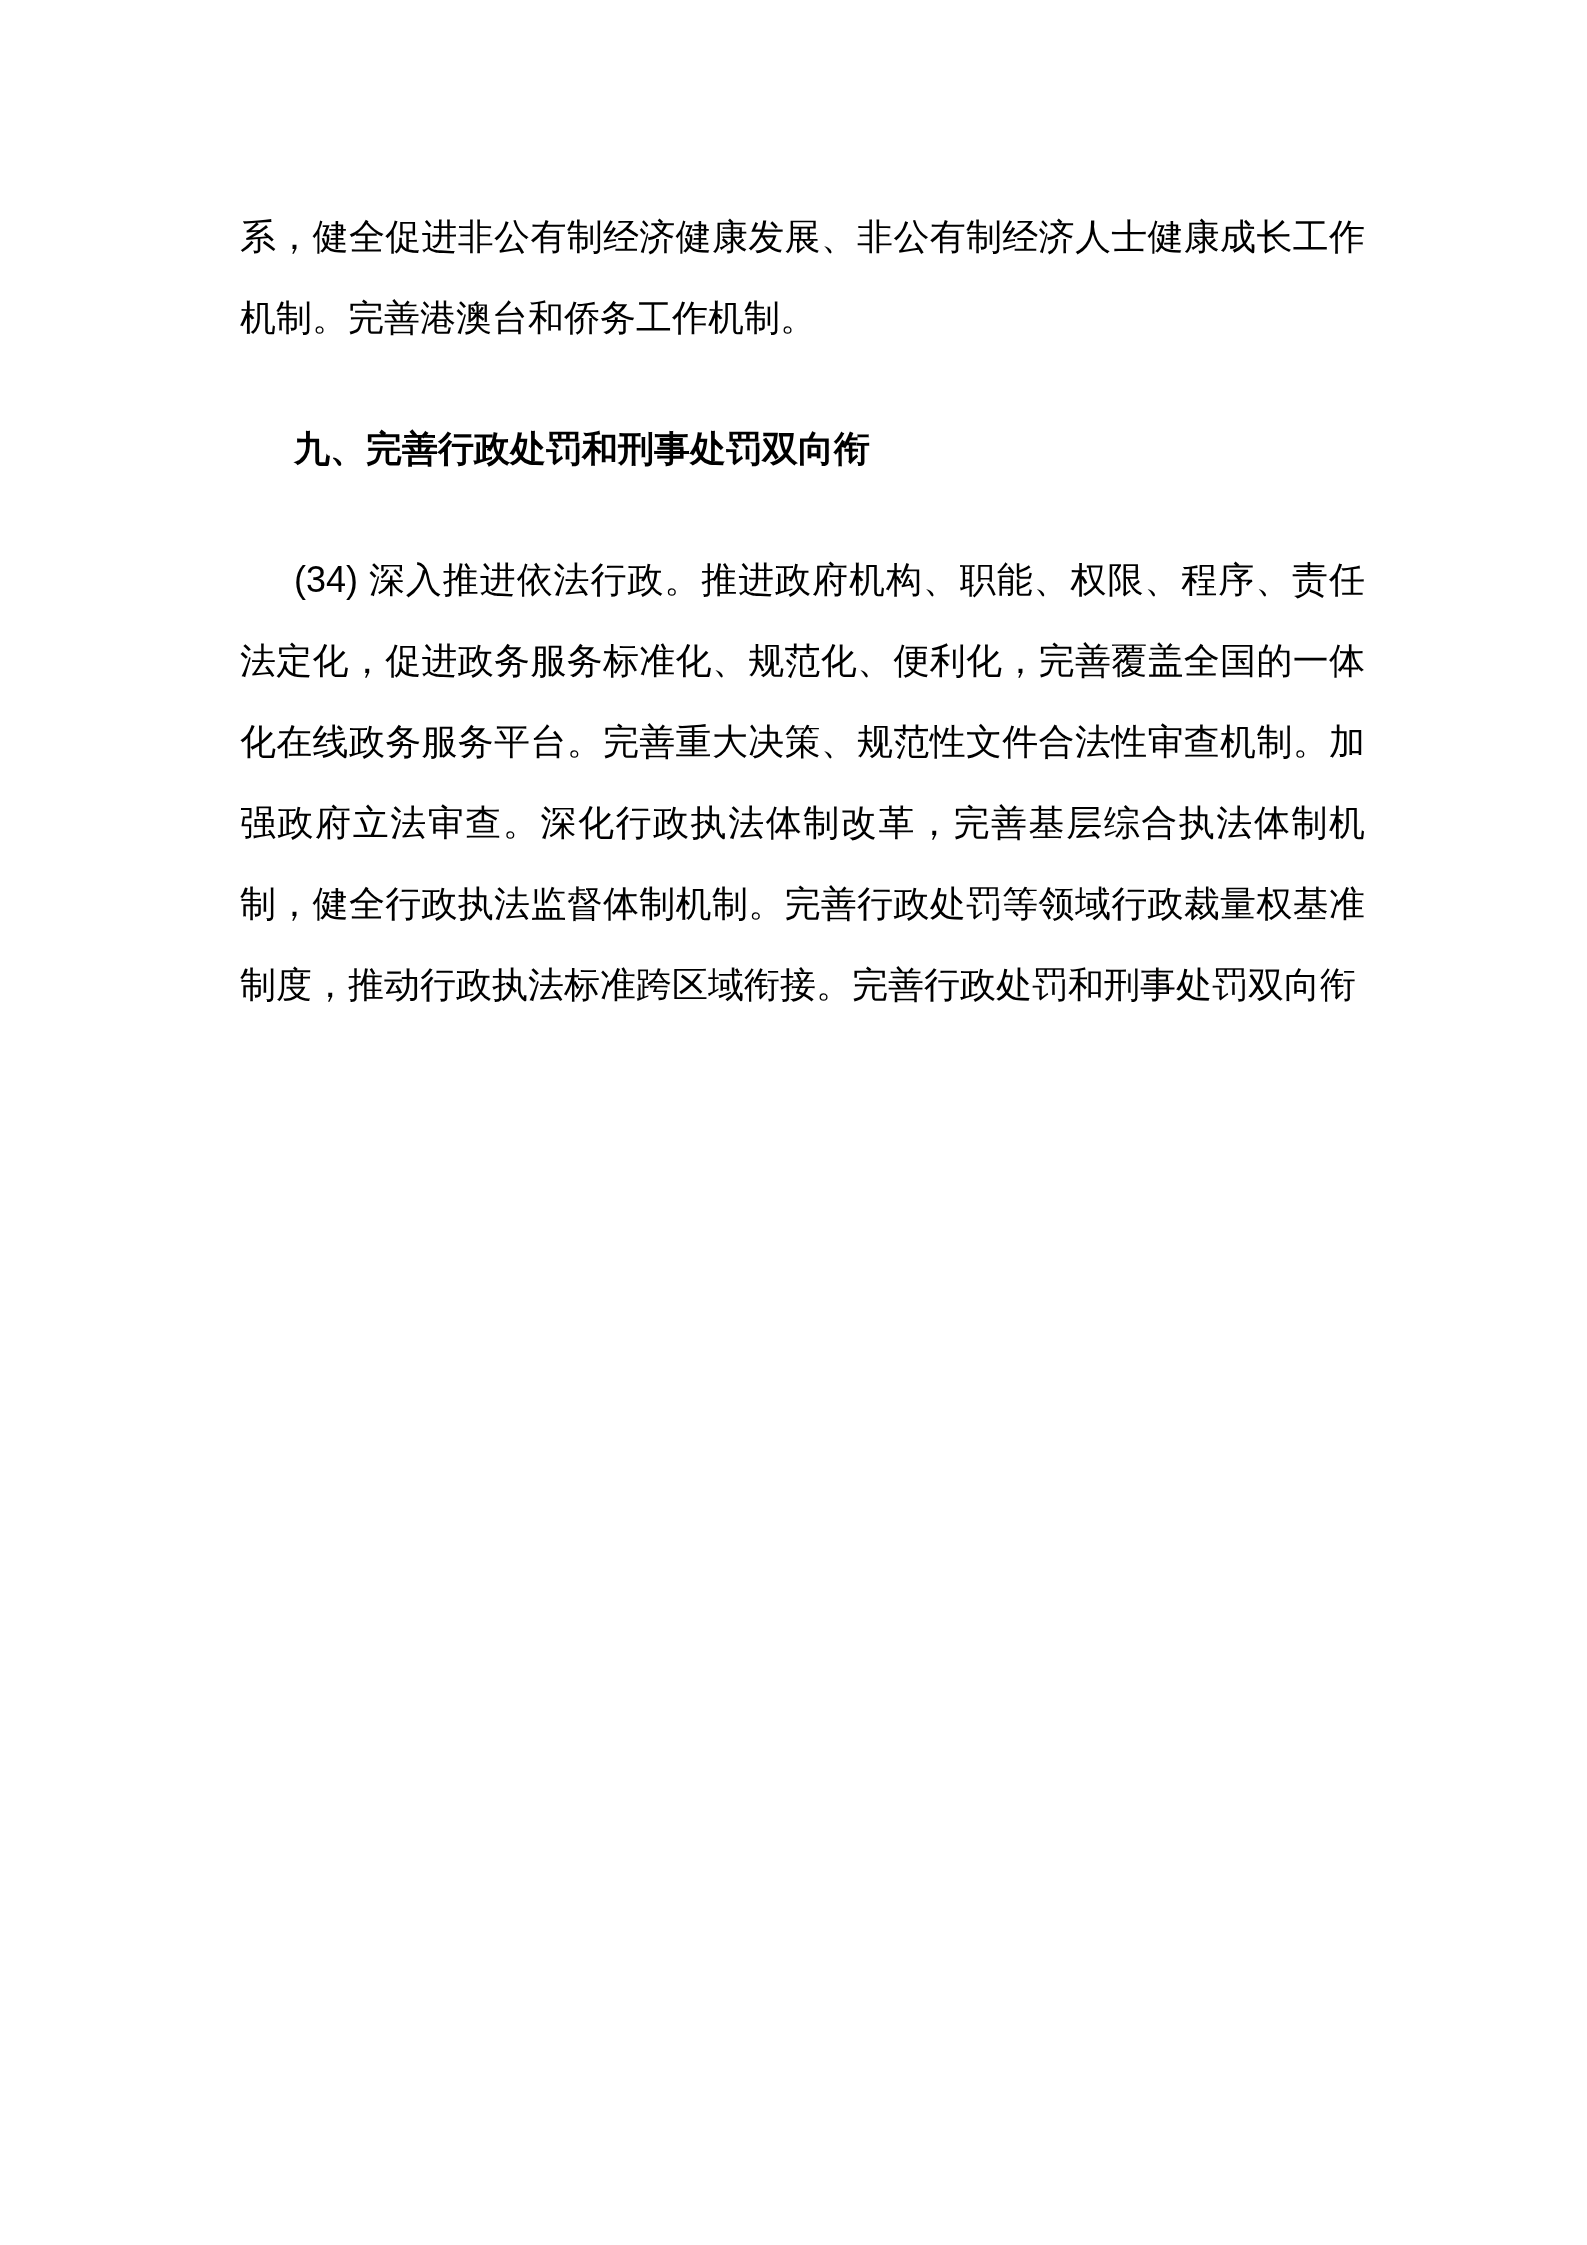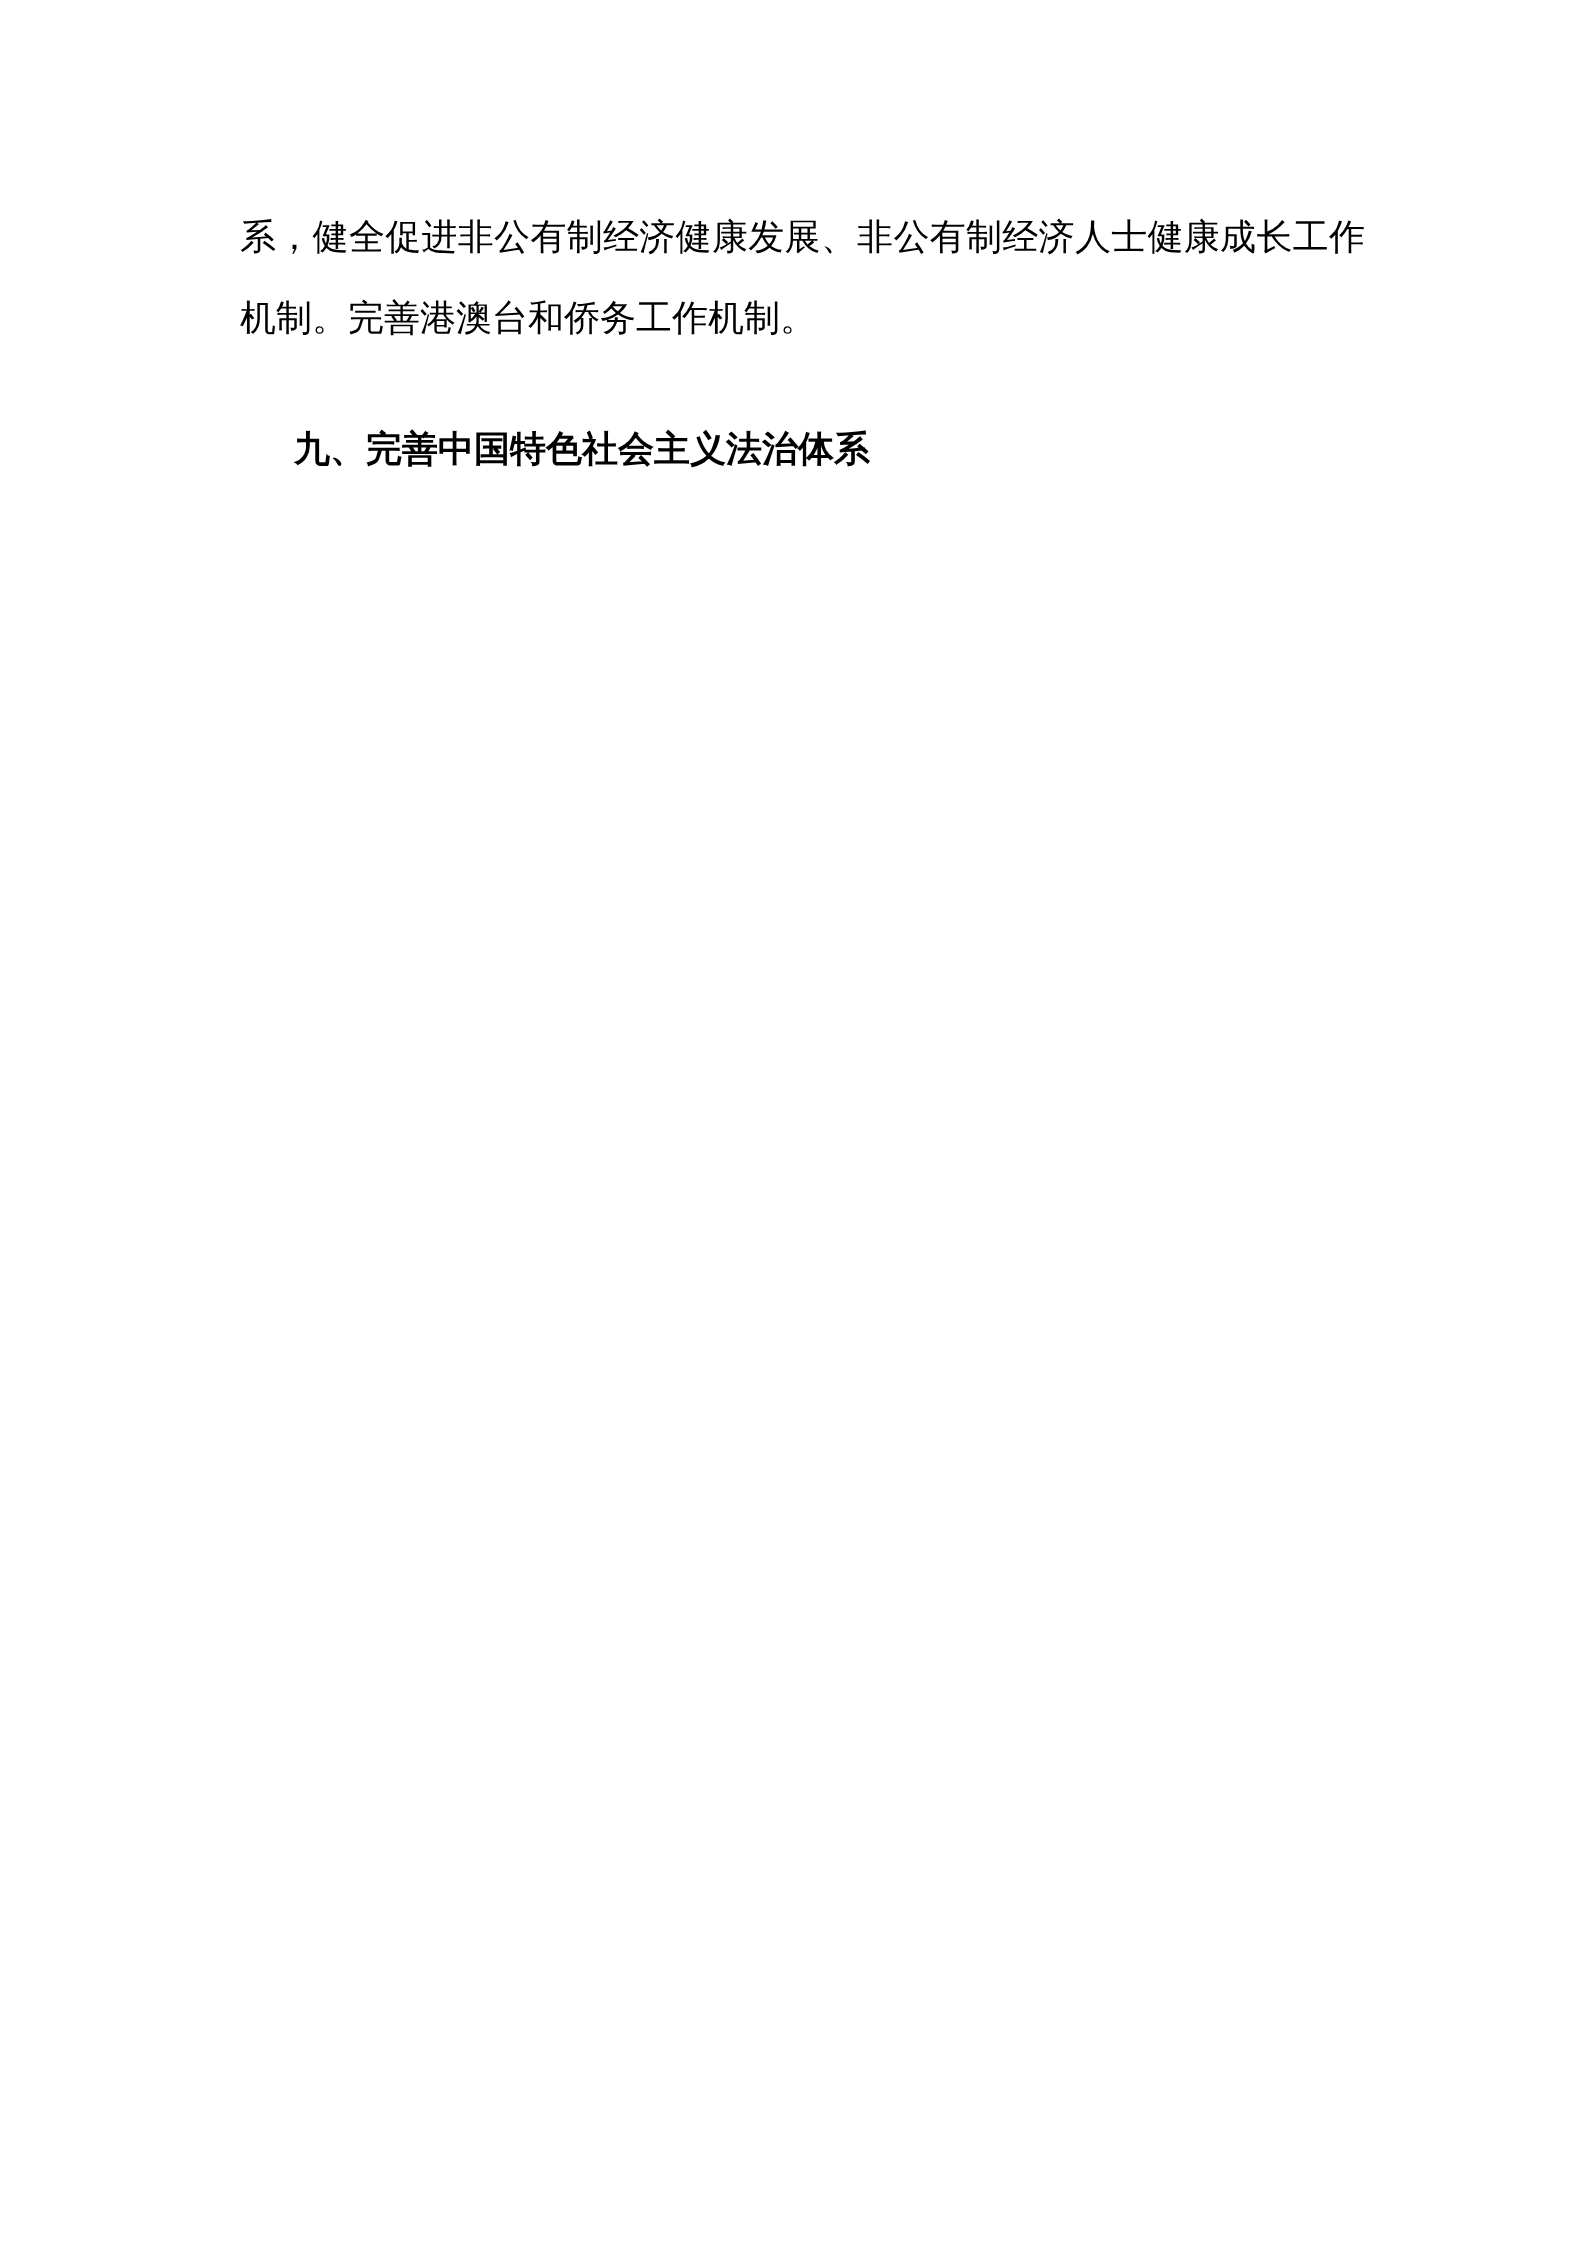--- a/index.html
+++ b/index.html
@@ -52,15 +52,16 @@
     line-height: 32px;
     color: #000000;
   }
 </style>
 </head>
 <body>
 
 <div class="page">
   <div class="content">
     <p class="para continuation">系，健全促进非公有制经济健康发展、非公有制经济人士健康成长工作机制。完善港澳台和侨务工作机制。</p>
-    <h2 class="heading">九、完善中国特色社会主义法治体系</h2>
+    <h2 class="heading">九、完善行政处罚和刑事处罚双向衔</h2>
+    <p class="para">(34) 深入推进依法行政。推进政府机构、职能、权限、程序、责任法定化，促进政务服务标准化、规范化、便利化，完善覆盖全国的一体化在线政务服务平台。完善重大决策、规范性文件合法性审查机制。加强政府立法审查。深化行政执法体制改革，完善基层综合执法体制机制，健全行政执法监督体制机制。完善行政处罚等领域行政裁量权基准制度，推动行政执法标准跨区域衔接。完善行政处罚和刑事处罚双向衔</p>
   </div>
 </div>
 
 </body></html>

